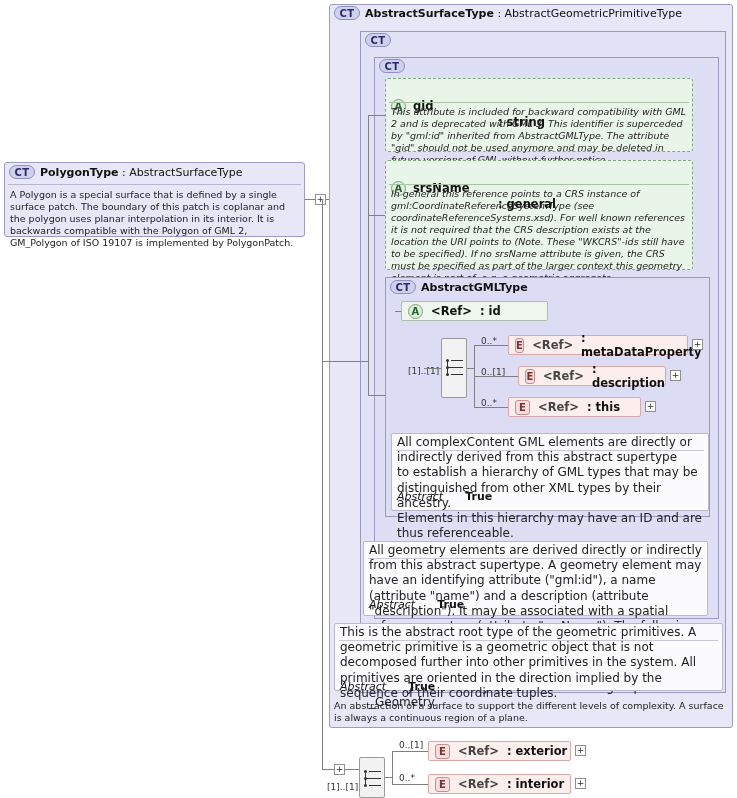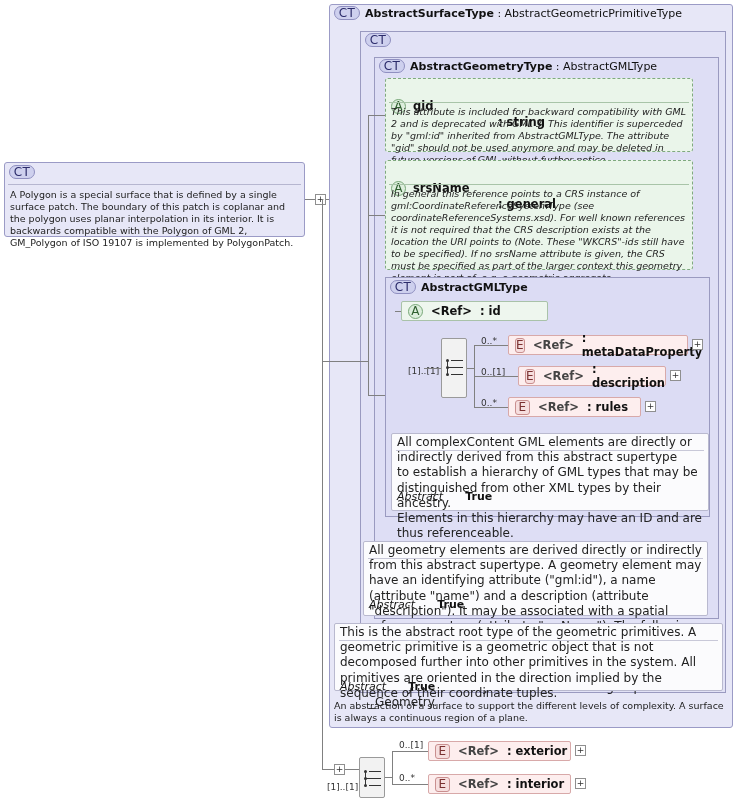--- a/index.html
+++ b/index.html
@@ -32,22 +32,22 @@
     position:absolute;
     display:flex;align-items:center;
     gap:5px;
     font-size:11px;
     white-space:nowrap;
   }
   .badge{
     display:inline-flex;align-items:center;justify-content:center;
     box-sizing:border-box;
     border-radius:3px;
-    font-size:12px;
-    font-weight:normal;
+    font-size:10px;
+    font-weight:bold;
     letter-spacing:.3px;
   }
   .badge-ct{
     width:26px;height:14px;
     border:1px solid #8f8fc0;
     background:#ced0ee;
     color:#2b2b6a;
     border-radius:7px;
   }
   .badge-a{
@@ -189,21 +189,20 @@
 </div>
 
 <div class="box ct-lvl2" style="left:360px;top:31px;width:366px;height:662px;"></div>
 <div class="hdr" style="left:365px;top:33px;">
   <span class="badge badge-ct">CT</span>
 </div>
 
 <div class="box ct-lvl3" style="left:374px;top:57px;width:345px;height:562px;"></div>
 <div class="hdr" style="left:379px;top:59px;">
   <span class="badge badge-ct">CT</span>
-  <span class="title-txt"><b>AbstractGeometryType</b><span> : </span><span>AbstractGMLType</span></span>
 </div>
 
 <div class="attr-box" style="left:385px;top:78px;width:308px;height:74px;"></div>
 <div class="attr-row" style="left:391px;top:83px;">
   <span class="badge badge-a">A</span>
   <span class="attr-name">gid</span>
   <span class="attr-type"><span> : </span><span>string</span></span>
 </div>
 <div class="abs" style="left:389px;top:102px;width:300px;height:1px;background:#a8c4a8;"></div>
 <div class="attr-doc" style="left:391px;top:106px;width:296px;">This attribute is included for backward compatibility with GML 2 and is deprecated with GML 3. This identifier is superceded by "gml:id" inherited from AbstractGMLType. The attribute "gid" should not be used anymore and may be deleted in future versions of GML without further notice.</div>
@@ -261,21 +260,21 @@
   <span class="badge badge-e">E</span>
   <span class="ref">&lt;Ref&gt;</span>
   <span class="nm"><span> : </span><span>description</span></span>
 </div>
 <div class="plusbox" style="left:670px;top:370px;"></div>
 
 <div class="card" style="left:481px;top:398px;">0..*</div>
 <div class="el-box" style="left:508px;top:397px;width:133px;height:20px;">
   <span class="badge badge-e">E</span>
   <span class="ref">&lt;Ref&gt;</span>
-  <span class="nm"><span> : </span><span>rules</span></span>
+  <span class="nm"><span> : </span><span>this</span></span>
 </div>
 <div class="plusbox" style="left:645px;top:401px;"></div>
 
 <div class="doc" style="left:391px;top:433px;width:318px;height:78px;">
   <div class="abs-row">
     <span>Abstract</span><b>True</b>
   </div>
   <div class="sep"></div>
   <div class="txt" style="white-space:pre-line;">All complexContent GML elements are directly or indirectly derived from this abstract supertype
 to establish a hierarchy of GML types that may be distinguished from other XML types by their ancestry.
@@ -296,20 +295,21 @@
   </div>
   <div class="sep"></div>
   <div class="txt">This is the abstract root type of the geometric primitives. A geometric primitive is a geometric object that is not decomposed further into other primitives in the system. All primitives are oriented in the direction implied by the sequence of their coordinate tuples.</div>
 </div>
 
 <div class="plain-doc" style="left:334px;top:700px;width:392px;">An abstraction of a surface to support the different levels of complexity. A surface is always a continuous region of a plane.</div>
 
 <div class="root-box" style="left:4px;top:162px;width:301px;height:75px;"></div>
 <div class="hdr" style="left:9px;top:165px;">
   <span class="badge badge-ct">CT</span>
+  <span class="title-txt"><b>PolygonType</b><span> : </span><span>AbstractSurfaceType</span></span>
 </div>
 <div class="abs" style="left:8px;top:184px;width:293px;height:1px;background:#b6b6d0;"></div>
 <div class="plain-doc" style="left:10px;top:189px;width:288px;">A Polygon is a special surface that is defined by a single surface patch. The boundary of this patch is coplanar and the polygon uses planar interpolation in its interior. It is backwards compatible with the Polygon of GML 2, GM_Polygon of ISO 19107 is implemented by PolygonPatch.</div>
 
 <div class="ln hline" style="left:305px;top:199px;width:10px;"></div>
 <div class="plusbox" style="left:315px;top:194px;"></div>
 <div class="ln hline" style="left:326px;top:199px;width:3px;"></div>
 
 <div class="ln vline" style="left:322px;top:199px;height:570px;"></div>
 <div class="ln hline" style="left:322px;top:361px;width:12px;"></div>

